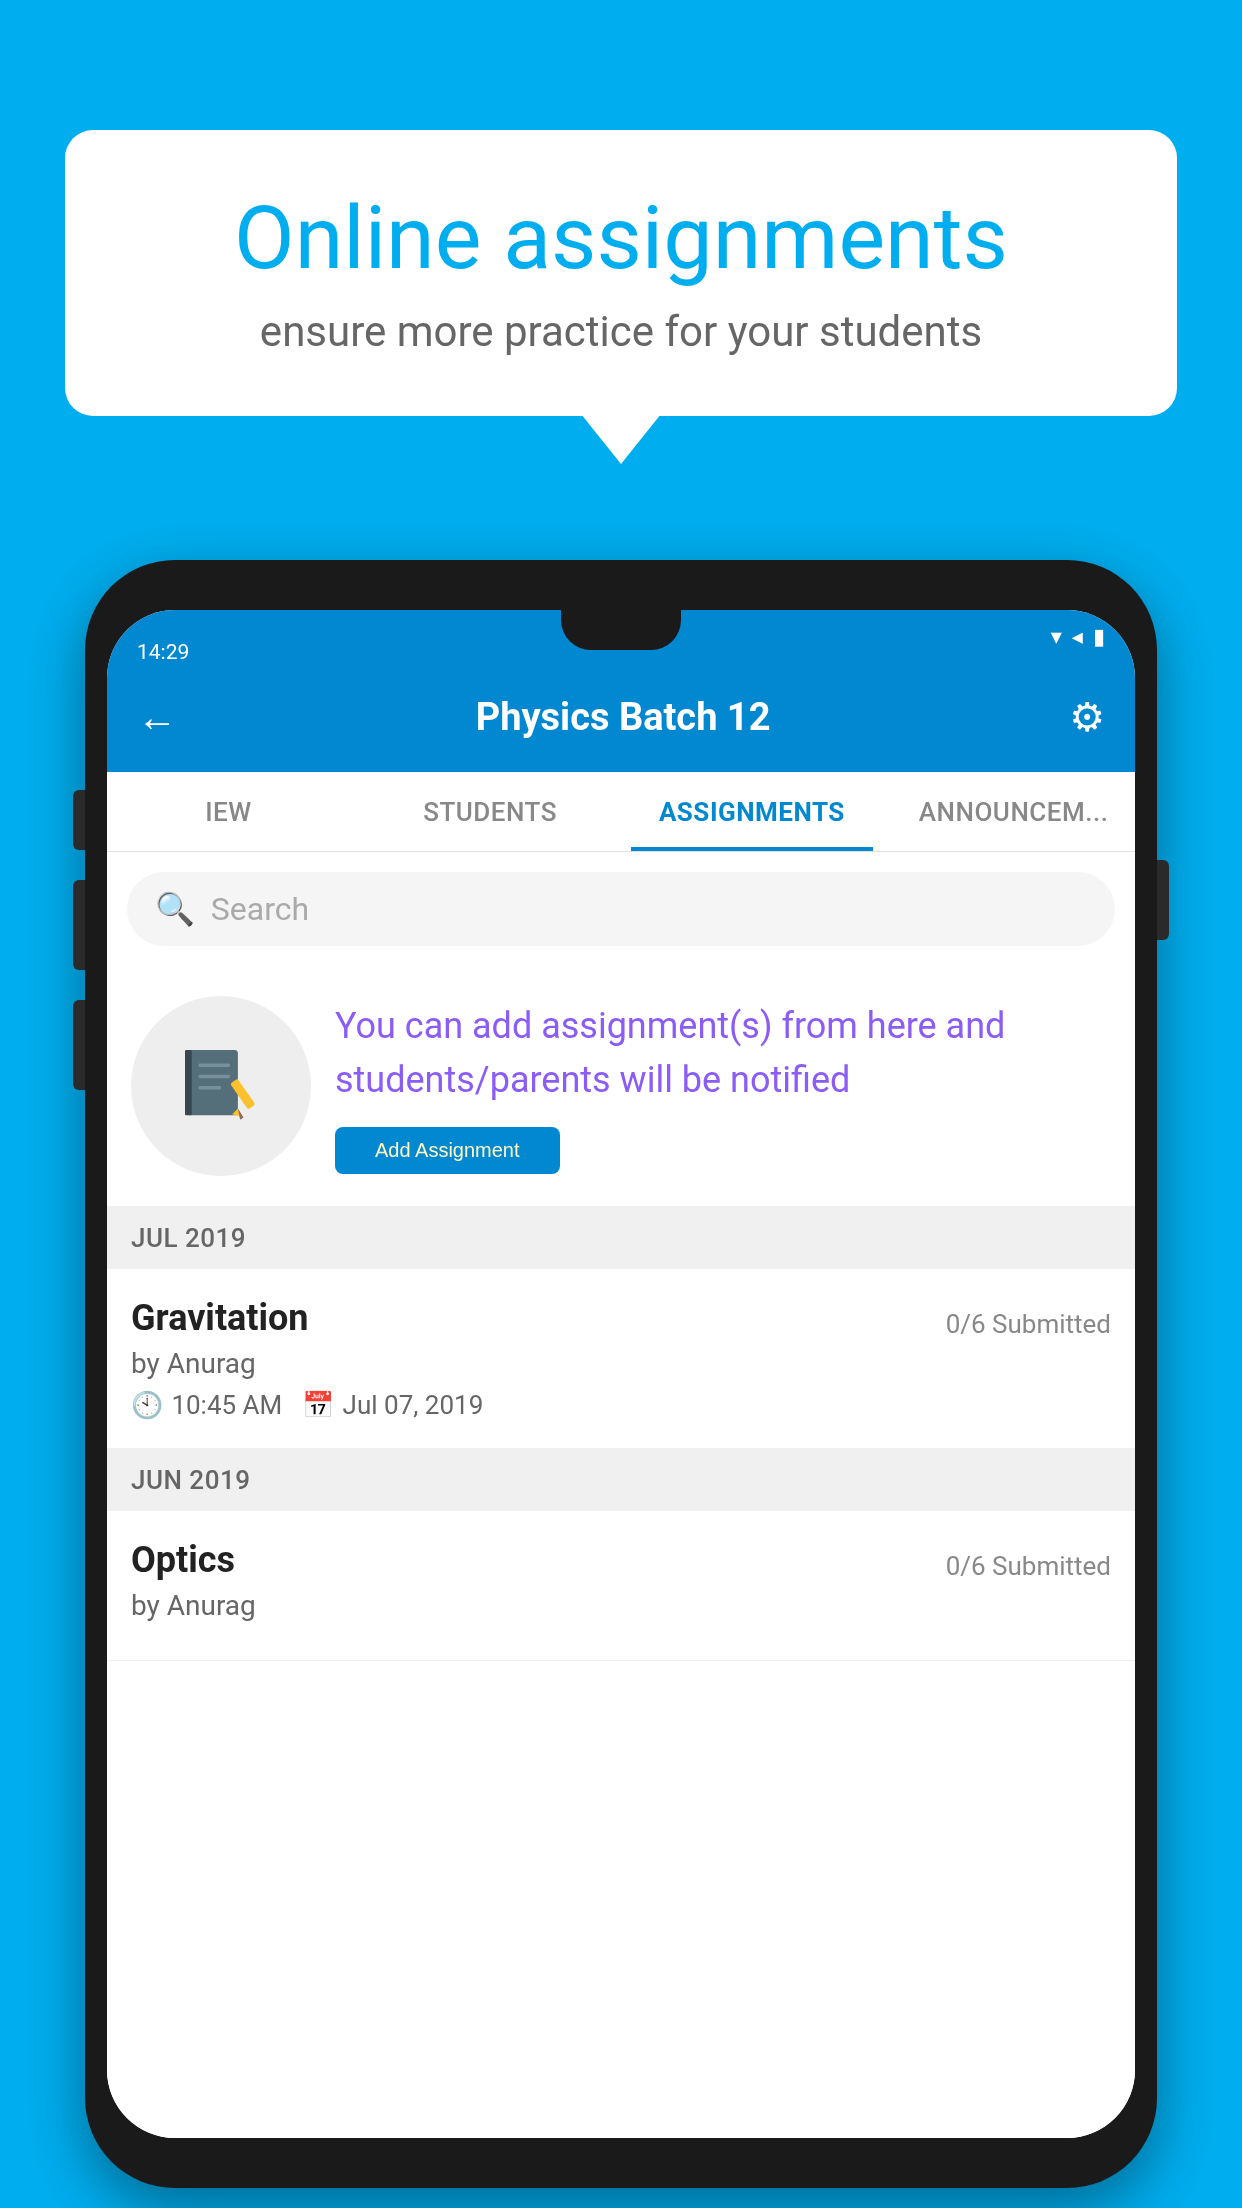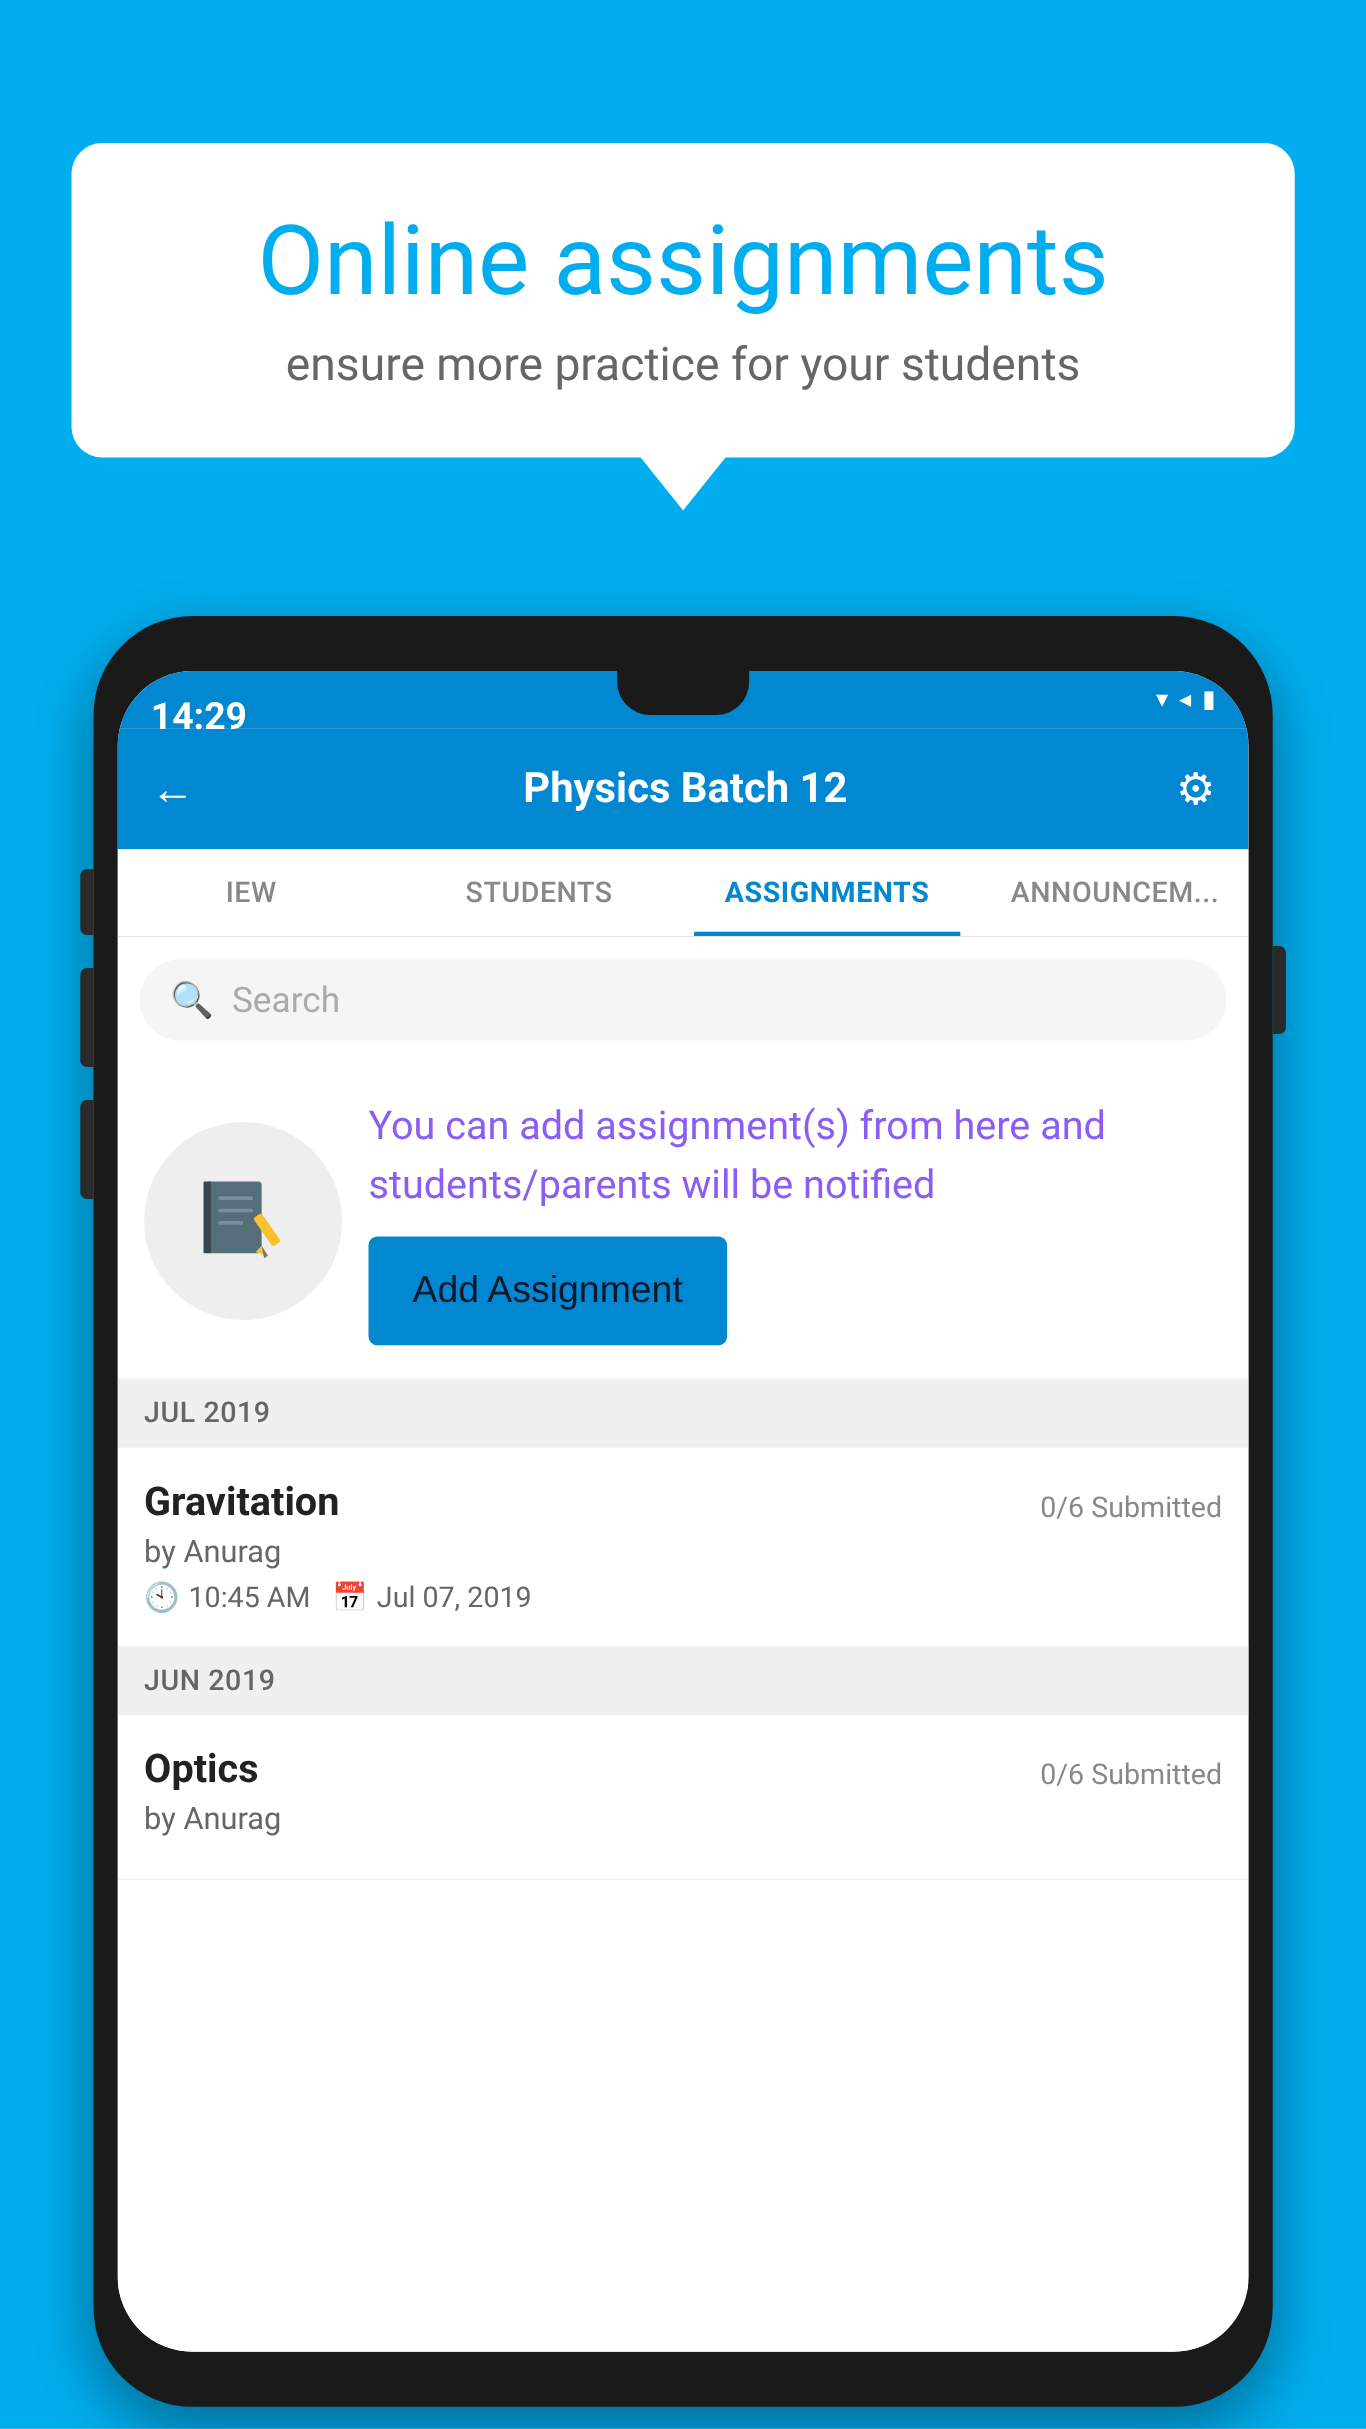--- a/index.html
+++ b/index.html
@@ -93,22 +93,22 @@
       background: #0288D1;
       height: 52px;
       display: flex;
       align-items: center;
       justify-content: space-between;
       padding: 0 30px;
     }
 
     .status-time {
       color: white;
-      font-size: 34px;
-      font-weight: 700;
+      font-size: 21px;
+      font-weight: 400;
       margin-top: 32px;
     }
 
     .status-icons {
       display: flex;
       align-items: center;
       gap: 10px;
     }
 
     .status-icons span {
@@ -259,25 +259,25 @@
 
     .add-assignment-text {
       font-size: 36px;
       color: #8b5cf6;
       line-height: 1.5;
       margin-bottom: 20px;
     }
 
     .add-assignment-btn {
       background: #0288D1;
-      color: #0f172a;
+      color: #fef9c3;
       border: none;
       border-radius: 8px;
-      padding: 30px 40px;
-      font-size: 34px;
+      padding: 12px 40px;
+      font-size: 20px;
       font-weight: 500;
       cursor: pointer;
     }
 
     
     .section-header {
       background: #f0f0f0;
       padding: 16px 24px;
       font-size: 26px;
       color: #666;

